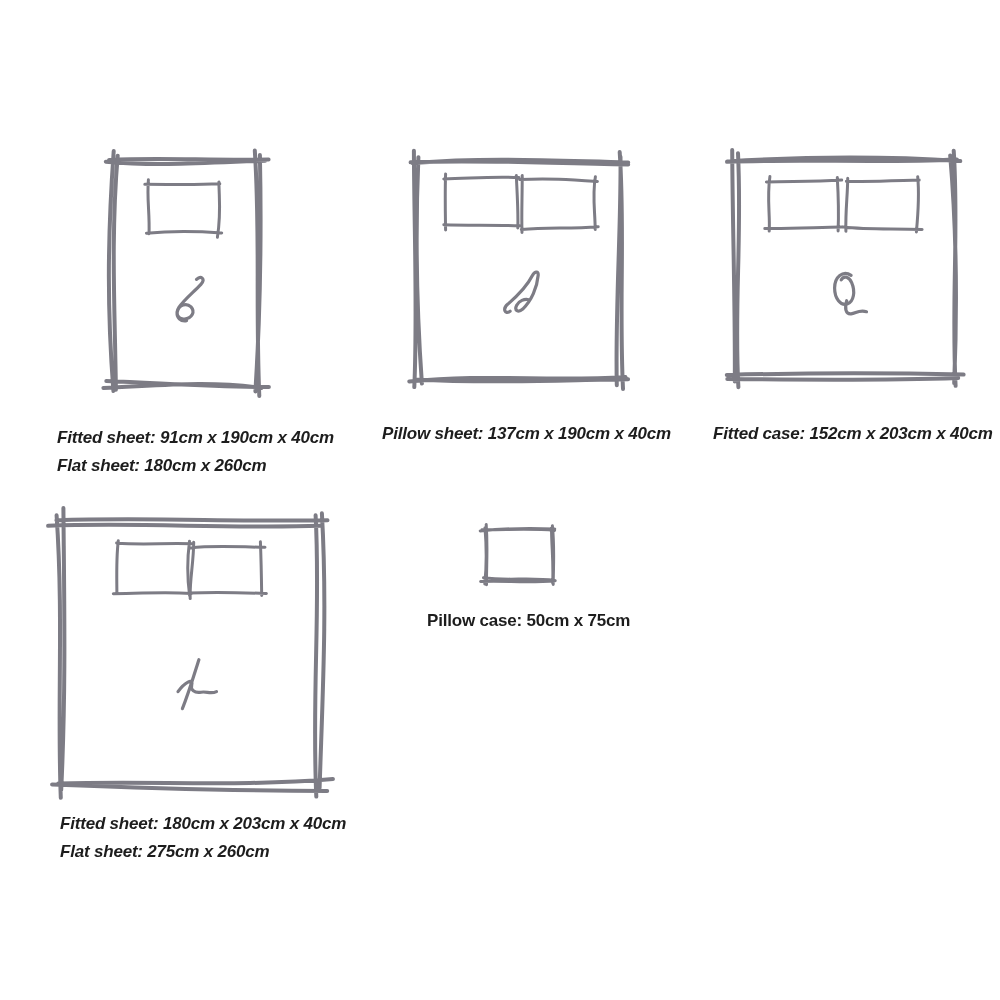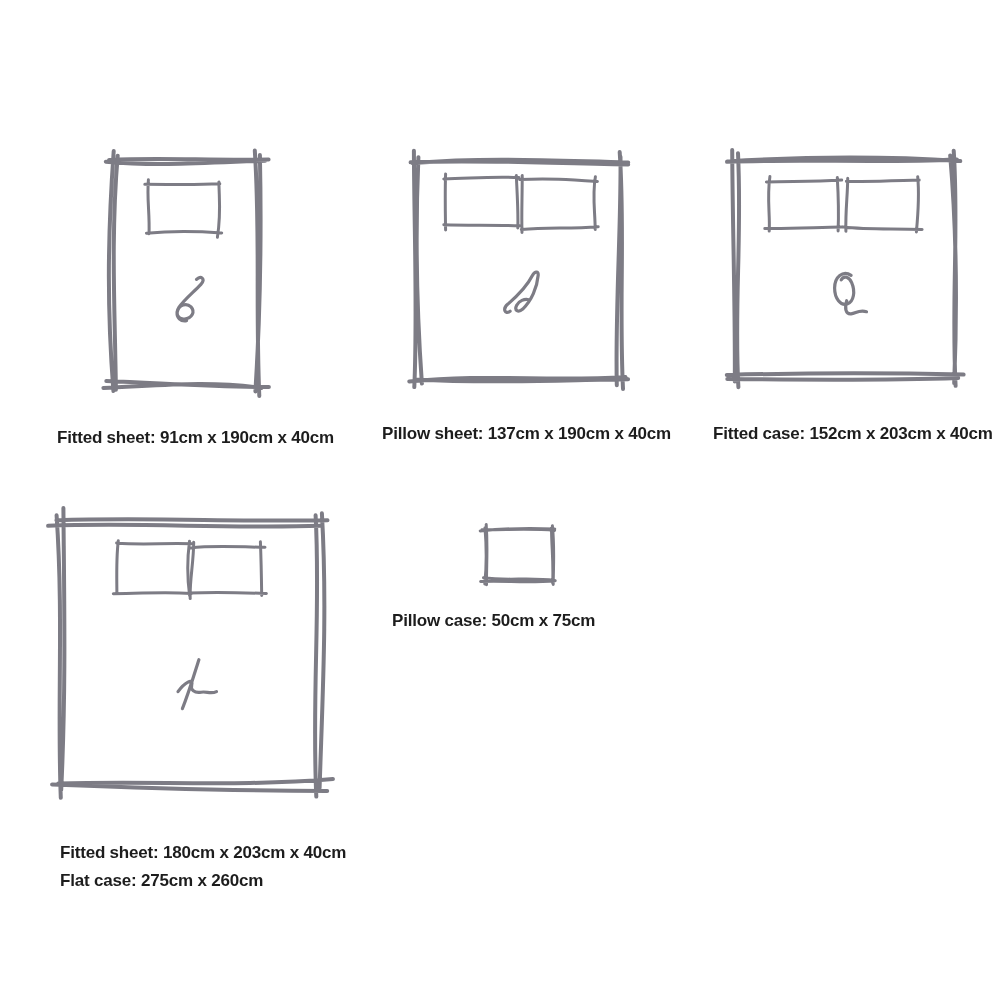--- a/index.html
+++ b/index.html
@@ -5,21 +5,21 @@
   html,body{margin:0;padding:0;}
   body{
     width:1000px;height:1000px;position:relative;
     background:#ffffff;overflow:hidden;
     font-family:"Liberation Sans","DejaVu Sans",sans-serif;
   }
   .bed, .pillowcase{position:absolute;}
   svg{overflow:visible;display:block;width:100%;height:100%;}
   .specs{
     position:absolute;color:#1d1d1d;font-size:17px;font-weight:700;
-    line-height:28px;letter-spacing:-0.2px;white-space:nowrap;
+    line-height:28px;letter-spacing:-0.2px;white-space:nowrap;font-style:italic;
   }
   .pillow-label{
     position:absolute;color:#1d1d1d;font-size:17px;font-weight:700;
     letter-spacing:-0.2px;white-space:nowrap;
   }
 </style>
 </head>
 <body>
 
 <figure class="bed" style="left:103px;top:152px;width:165px;height:245px;margin:0">
@@ -58,28 +58,29 @@
 </figure>
 
 <figure class="pillowcase" style="left:477px;top:521px;width:82px;height:66px;margin:0">
   <svg aria-hidden="true" viewBox="0 0 82 66">
       <path d="M5.0,8.7 C28.0,9.0 53.9,7.1 77.6,9.4 M74.5,6.9 C74.6,26.7 76.6,39.5 75.7,62.3 M78.2,59.7 C50.5,62.2 28.4,59.4 3.6,60.5 M7.8,63.0 C9.9,42.9 9.6,26.3 8.0,6.7 M3.2,9.9 C29.6,7.2 52.2,6.8 77.8,8.0 M75.4,4.8 C77.6,25.9 76.5,39.7 76.2,63.6 M77.9,59.5 C52.6,55.9 30.6,60.2 6.5,56.7 M9.5,63.7 C9.3,43.5 10.9,28.7 9.2,3.5 " fill="none" stroke="#7d7c85" stroke-width="3" stroke-linecap="round" stroke-linejoin="round"></path>
     </svg>
 </figure>
 
 <div class="specs" style="left:57px;top:424px">
   <div>Fitted sheet: 91cm x 190cm x 40cm</div>
+  <div>Flat sheet: 180cm x 260cm</div>
 </div>
 
 <div class="specs" style="left:382px;top:420px">
   <div>Pillow sheet: 137cm x 190cm x 40cm</div>
 </div>
 
 <div class="specs" style="left:713px;top:420px">
   <div>Fitted case: 152cm x 203cm x 40cm</div>
 </div>
 
-<div class="specs" style="left:60px;top:839px">
+<div class="specs" style="left:60px;top:810px">
   <div>Fitted sheet: 180cm x 203cm x 40cm</div>
-  <div>Flat case: 275cm x 260cm</div>
+  <div>Flat sheet: 275cm x 260cm</div>
 </div>
 
-<div class="pillow-label" style="left:392px;top:611px">Pillow case: 50cm x 75cm</div>
+<div class="pillow-label" style="left:427px;top:611px">Pillow case: 50cm x 75cm</div>
 
 </body></html>

